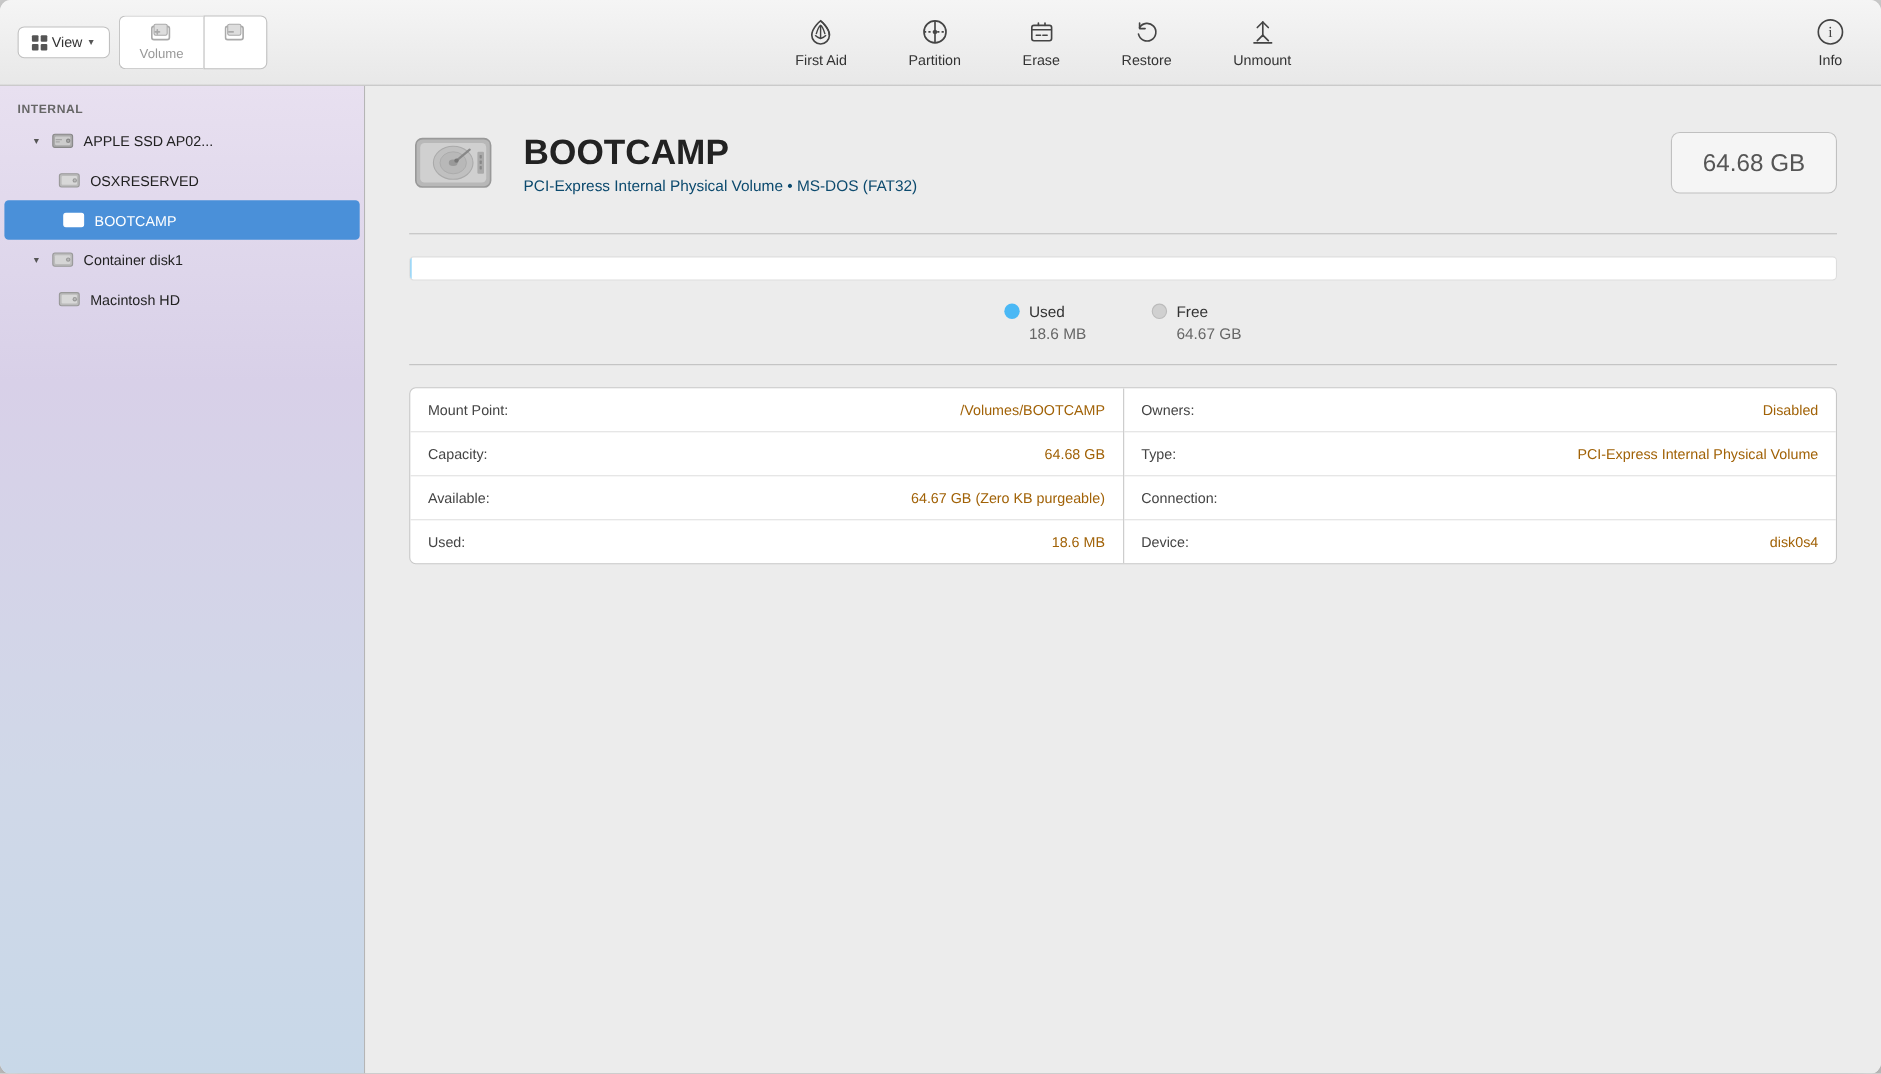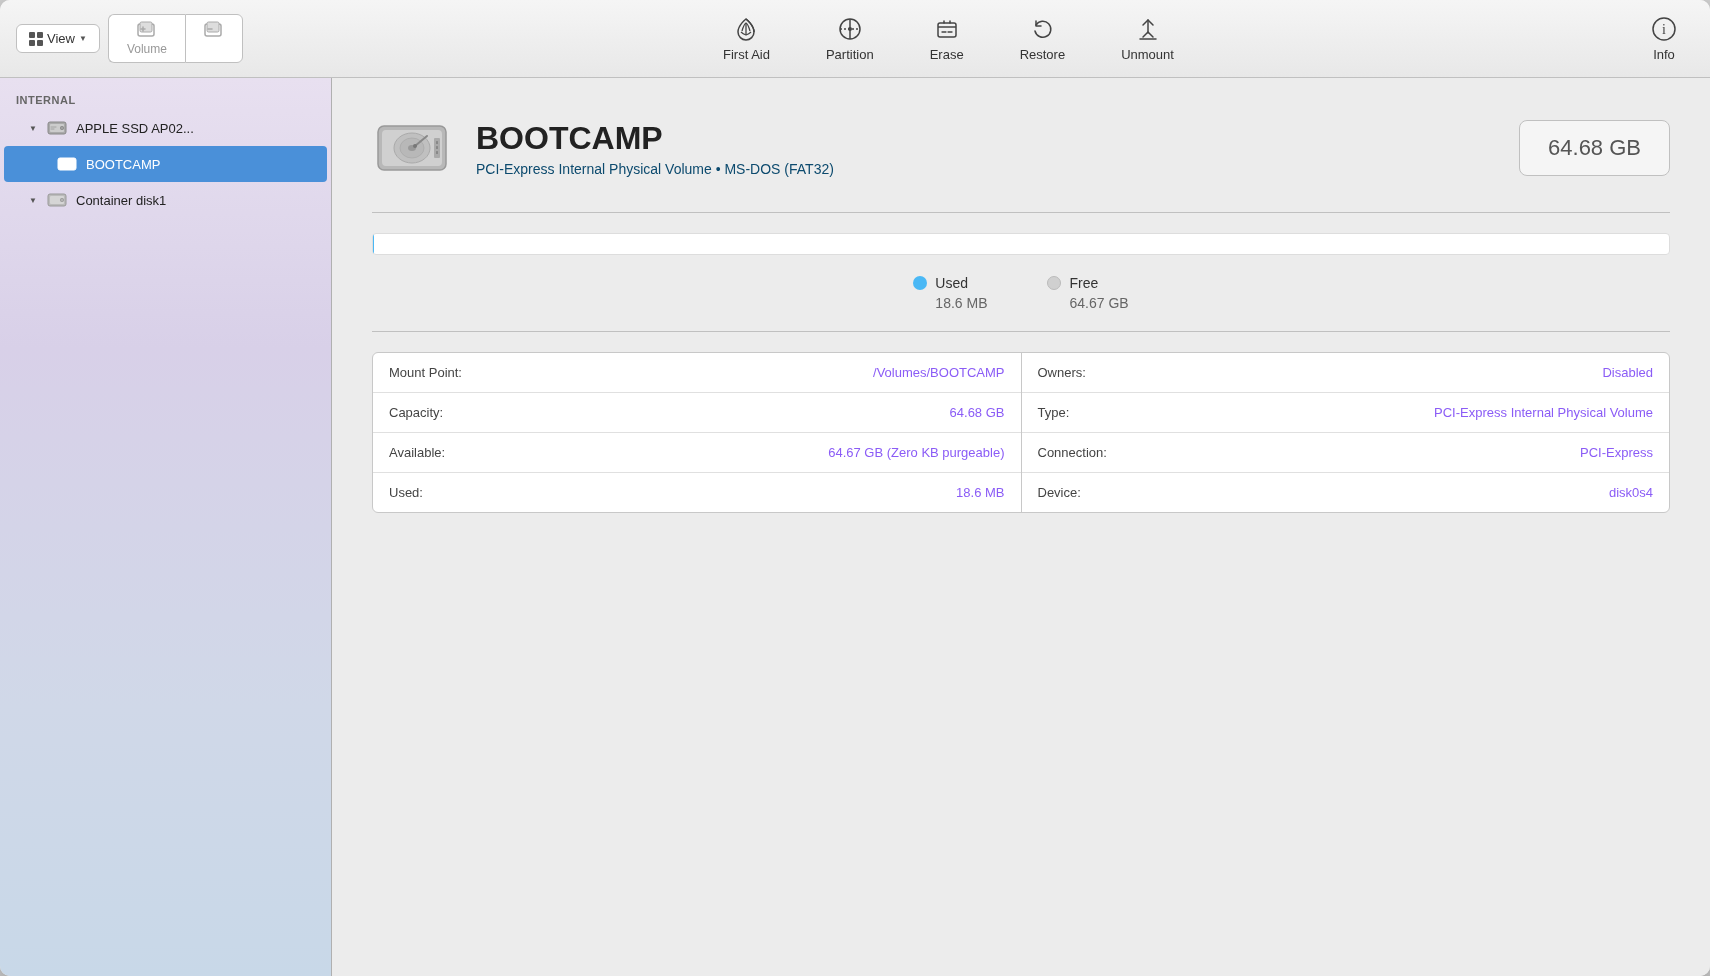--- a/index.html
+++ b/index.html
@@ -352,21 +352,21 @@
     }
     .info-row:last-child { border-bottom: none; }
     .info-label {
       font-size: 13px;
       color: #444;
       min-width: 100px;
       flex-shrink: 0;
     }
     .info-value {
       font-size: 13px;
-      color: #8b5cf6;
+      color: #a16207;
       text-align: right;
       flex: 1;
     }
   </style>
 </head>
 <body>
 
 <div class="window">
 
 
@@ -477,20 +477,29 @@
           <rect x="2" y="5" width="18" height="12" rx="2" fill="#aaa" stroke="#888" stroke-width="1"></rect>
           <rect x="4" y="7" width="14" height="8" rx="1" fill="#ccc"></rect>
           <circle cx="16" cy="11" r="2" fill="#888"></circle>
           <circle cx="16" cy="11" r="1" fill="#aaa"></circle>
           <path d="M5 10 H10" stroke="#999" stroke-width="0.8" stroke-linecap="round"></path>
           <path d="M5 12 H8" stroke="#999" stroke-width="0.8" stroke-linecap="round"></path>
         </svg>
         <span>APPLE SSD AP02...</span>
       </div>
 
+      <div class="sidebar-item sidebar-item-indent2">
+        <svg class="disk-icon-sm" viewBox="0 0 22 22" fill="none">
+          <rect x="2" y="5" width="18" height="12" rx="2" fill="#bbb" stroke="#999" stroke-width="1"></rect>
+          <rect x="4" y="7" width="14" height="8" rx="1" fill="#d8d8d8"></rect>
+          <circle cx="16" cy="11" r="2" fill="#999"></circle>
+          <circle cx="16" cy="11" r="1" fill="#bbb"></circle>
+        </svg>
+        <span>OSXRESERVED</span>
+      </div>
 
       <div class="sidebar-item sidebar-item-indent2 selected">
         <svg class="disk-icon-sm" viewBox="0 0 22 22" fill="none">
           <rect x="2" y="5" width="18" height="12" rx="2" fill="white" stroke="white" stroke-width="1"></rect>
           <rect x="4" y="7" width="14" height="8" rx="1" fill="#eee"></rect>
           <circle cx="16" cy="11" r="2" fill="#ddd"></circle>
           <circle cx="16" cy="11" r="1" fill="#eee"></circle>
         </svg>
         <span>BOOTCAMP</span>
       </div>
@@ -499,20 +508,29 @@
         <span class="triangle">▼</span>
         <svg class="disk-icon-sm" viewBox="0 0 22 22" fill="none">
           <rect x="2" y="5" width="18" height="12" rx="2" fill="#bbb" stroke="#999" stroke-width="1"></rect>
           <rect x="4" y="7" width="14" height="8" rx="1" fill="#d5d5d5"></rect>
           <circle cx="16" cy="11" r="2" fill="#999"></circle>
           <circle cx="16" cy="11" r="1" fill="#bbb"></circle>
         </svg>
         <span>Container disk1</span>
       </div>
 
+      <div class="sidebar-item sidebar-item-indent2">
+        <svg class="disk-icon-sm" viewBox="0 0 22 22" fill="none">
+          <rect x="2" y="5" width="18" height="12" rx="2" fill="#bbb" stroke="#999" stroke-width="1"></rect>
+          <rect x="4" y="7" width="14" height="8" rx="1" fill="#d8d8d8"></rect>
+          <circle cx="16" cy="11" r="2" fill="#999"></circle>
+          <circle cx="16" cy="11" r="1" fill="#bbb"></circle>
+        </svg>
+        <span>Macintosh HD</span>
+      </div>
     </div>
 
     <div class="content">
 
       <div class="volume-header">
 
         <svg class="volume-icon-large" viewBox="0 0 80 80" fill="none">
           <rect x="6" y="18" width="68" height="44" rx="6" fill="#b8b8b8" stroke="#999" stroke-width="1.5"></rect>
           <rect x="10" y="22" width="60" height="36" rx="4" fill="#d0d0d0"></rect>
 
@@ -588,21 +606,20 @@
             <div class="info-row">
               <span class="info-label">Owners:</span>
               <span class="info-value">Disabled</span>
             </div>
             <div class="info-row">
               <span class="info-label">Type:</span>
               <span class="info-value">PCI-Express Internal Physical Volume</span>
             </div>
             <div class="info-row">
               <span class="info-label">Connection:</span>
-              <span class="info-value">PCI-Express</span>
             </div>
             <div class="info-row">
               <span class="info-label">Device:</span>
               <span class="info-value">disk0s4</span>
             </div>
           </div>
         </div>
       </div>
 
     </div>

